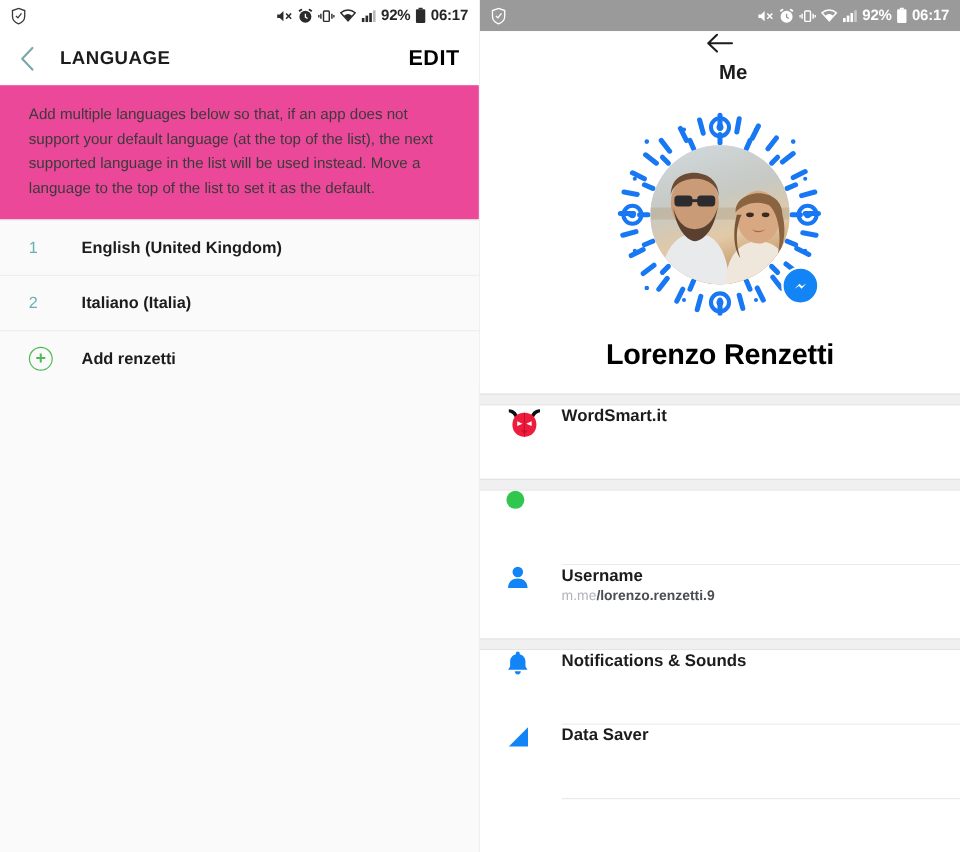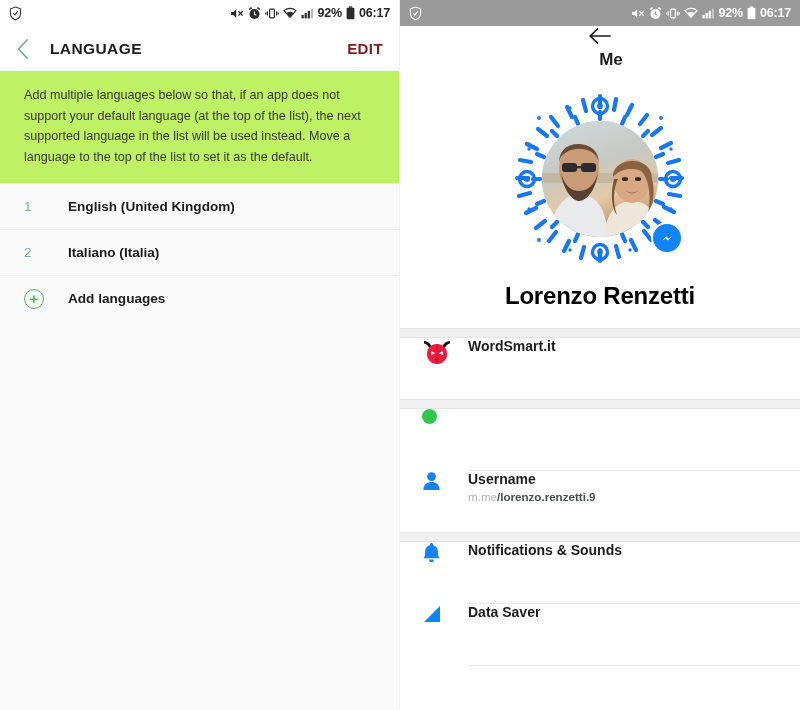--- a/index.html
+++ b/index.html
@@ -31,26 +31,26 @@
   .appbar-left {
     height: 45px; background: #ffffff;
     display: flex; align-items: center; padding: 0 16px;
   }
   .back-chevron { width: 26px; display:flex; align-items:center; }
   .appbar-title {
     font-size: 15.5px; font-weight: bold; color: #1c1c1c;
     letter-spacing: 0.4px; margin-left: 8px; flex: 1;
   }
   .edit-btn {
-    font-size: 15px; font-weight: bold; color: #7f1d1d;
+    font-size: 18px; font-weight: bold; color: #000000;
     letter-spacing: 0.4px;
   }
 
   .lang-desc {
-    background: #bef264;
+    background: #ec4899;
     padding: 14px 22px 16px 24px;
     font-size: 12.6px; line-height: 1.63; color: #3a3a3a;
   }
   .lang-list { background: #fafafa; }
   .lang-row {
     display: flex; align-items: center;
     height: 46px;
     padding: 0 24px;
     border-top: 1px solid #eceef0;
   }
@@ -205,21 +205,21 @@
       <div class="lang-row">
         <span class="lang-num">1</span>
         <span class="lang-name">English (United Kingdom)</span>
       </div>
       <div class="lang-row">
         <span class="lang-num">2</span>
         <span class="lang-name">Italiano (Italia)</span>
       </div>
       <div class="add-row">
         <span class="plus-circle">+</span>
-        <span class="add-label">Add languages</span>
+        <span class="add-label">Add renzetti</span>
       </div>
     </div>
   </div>
 
   <div class="panel-right">
 
     <div class="statusbar-dark">
       <div class="sb-left">
         <span class="sb-icon">
           <svg width="13" height="15" viewBox="0 0 13 15">

